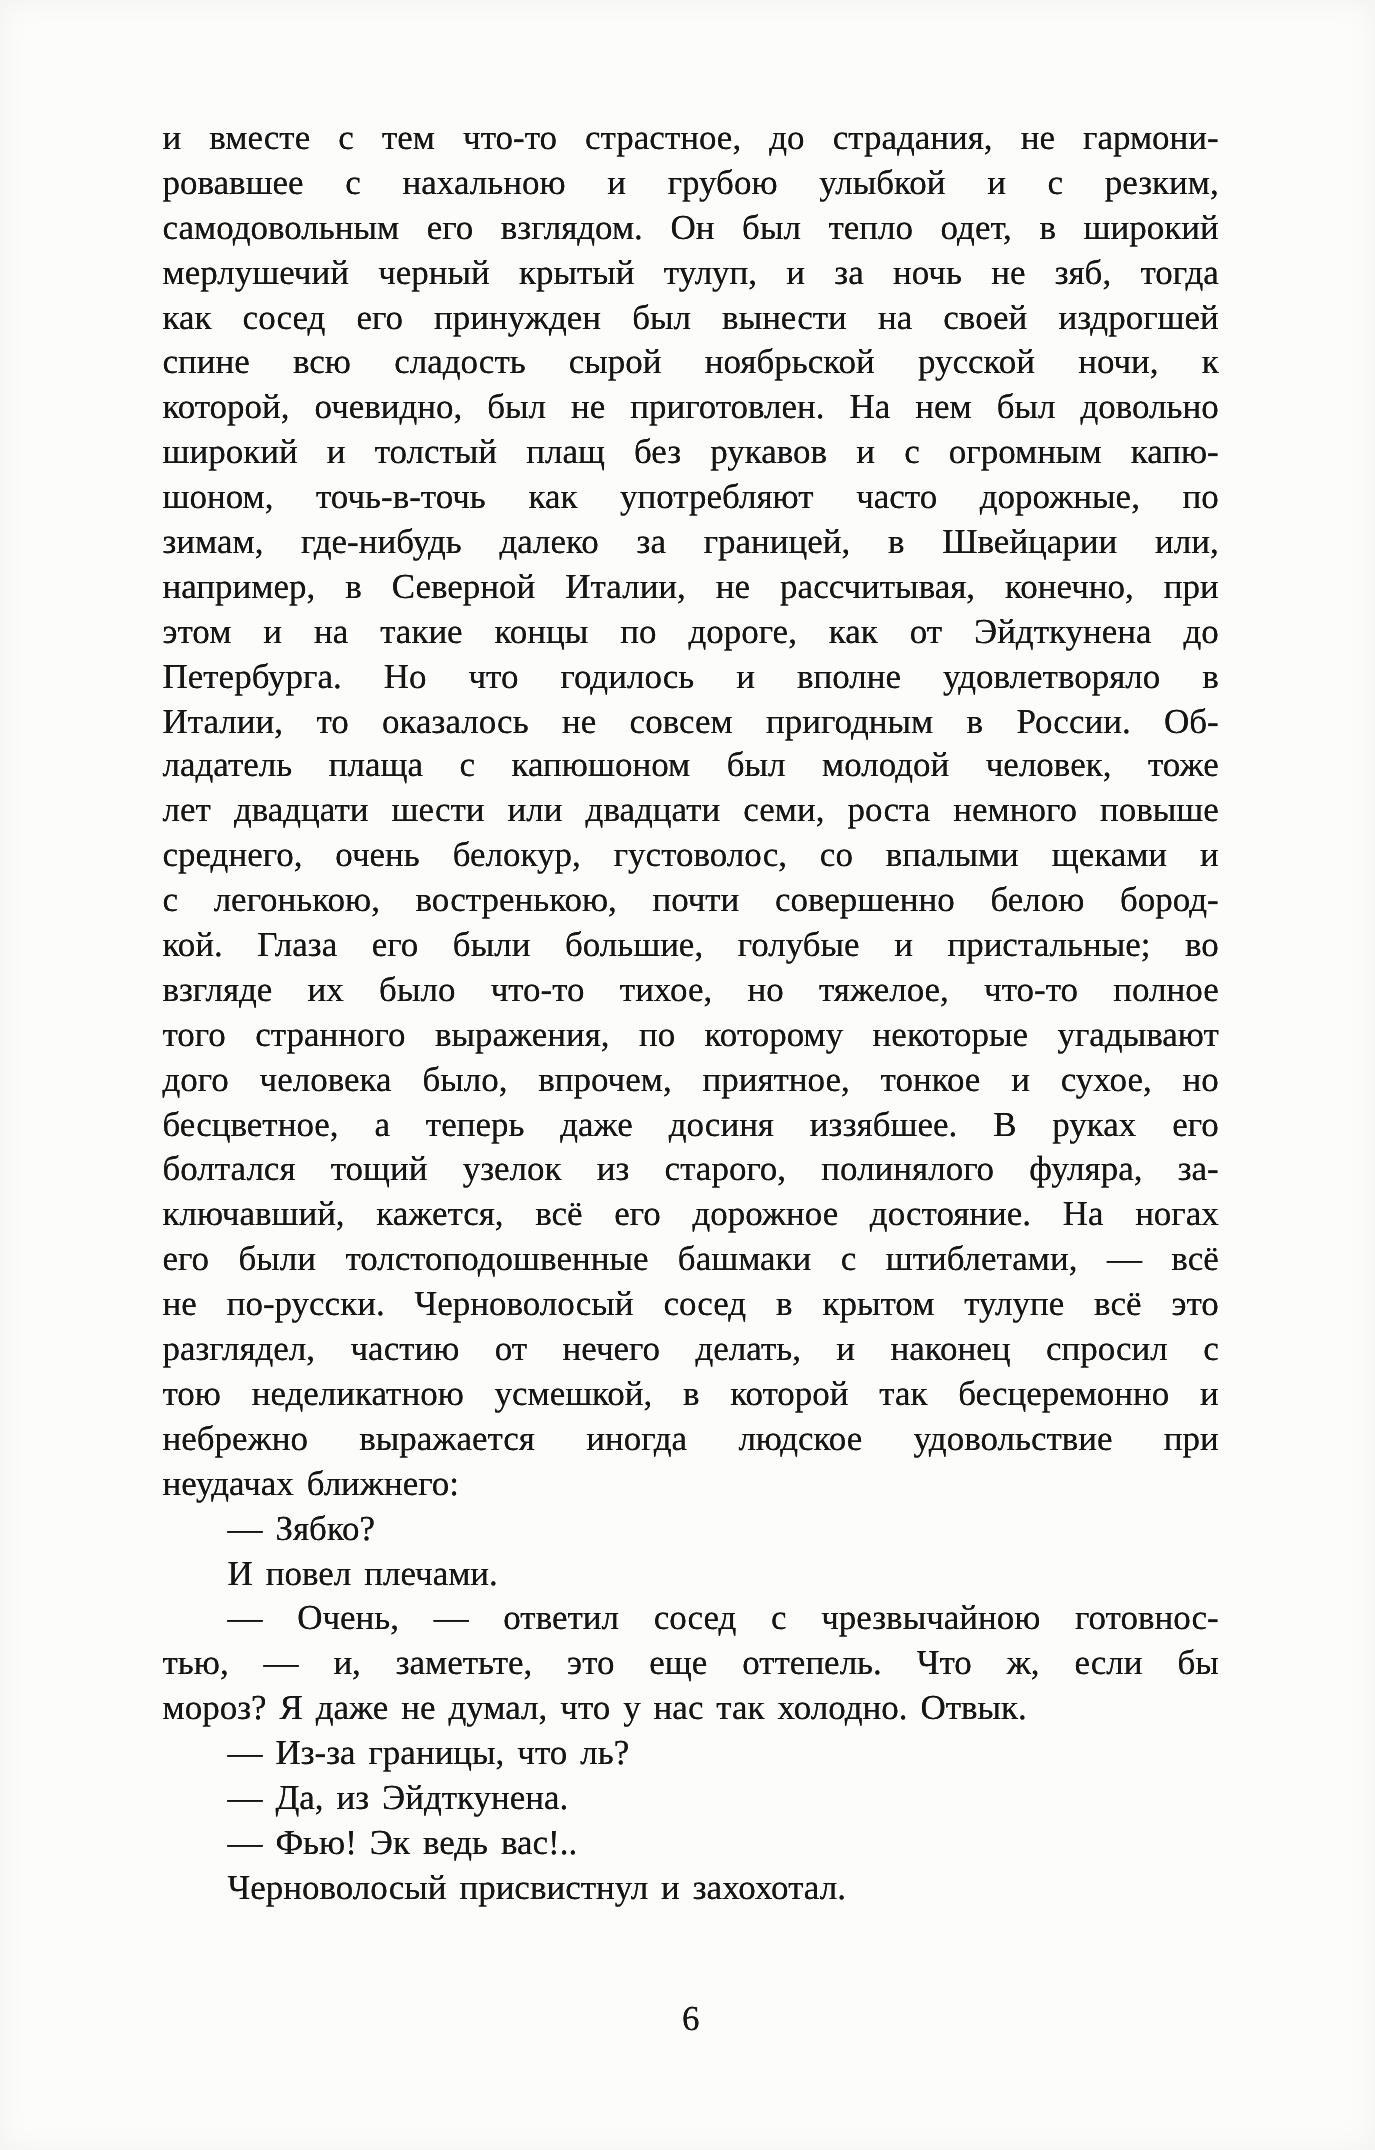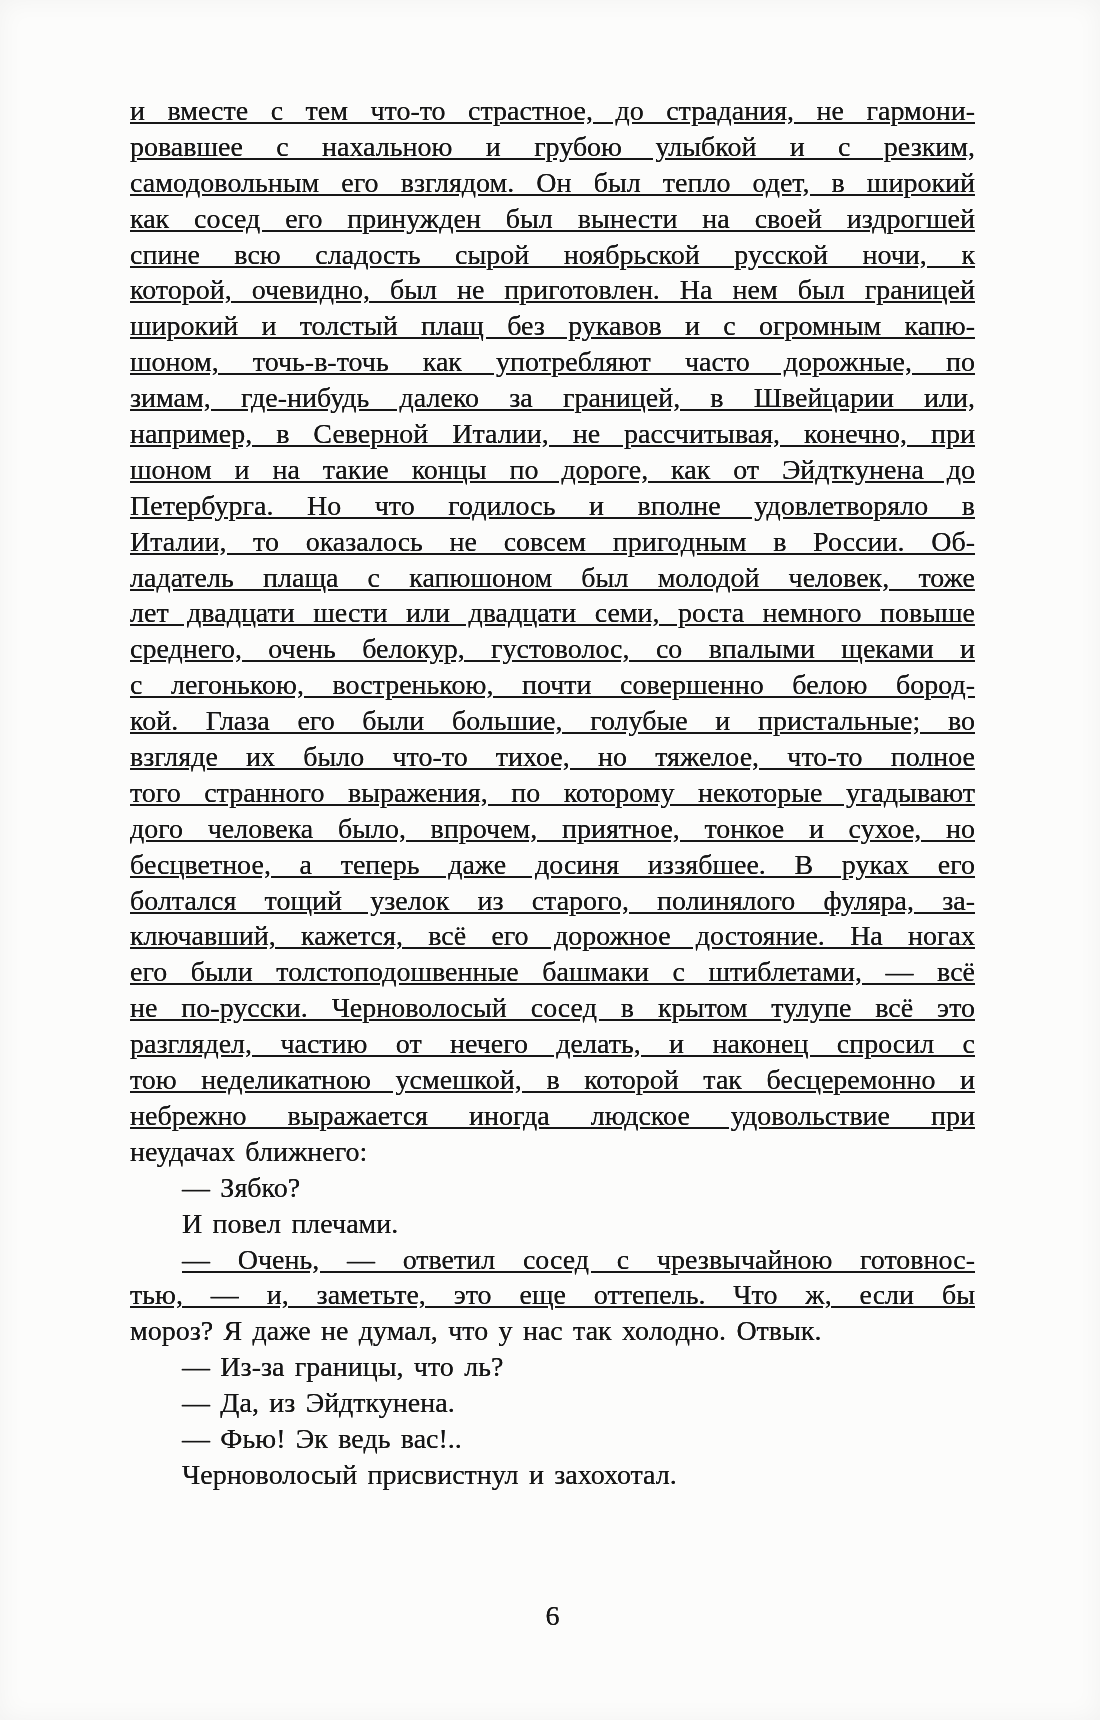--- a/index.html
+++ b/index.html
@@ -32,21 +32,20 @@
     word-spacing: 0.12em;
     text-shadow: 0 0 0.4px currentColor; 
   }
   .ln {
     height: 35.9px;
     overflow: visible;
   }
   .ln.j {            
     text-align: justify;
     text-align-last: justify;
-    text-decoration: underline;
   }
   .ln.e {            
     text-align: left;
     text-align-last: left;
   }
   .ln.i {            
     text-indent: 52px;
     text-align: right;
   }
   .page-number {
@@ -61,28 +60,29 @@
   }
 </style>
 </head>
 <body>
 
 <div class="page">
   <div class="text-block">
       <div class="ln j">и вместе с тем что-то страстное, до страдания, не гармони-</div>
       <div class="ln j">ровавшее с нахальною и грубою улыбкой и с резким,</div>
       <div class="ln j">самодовольным его взглядом. Он был тепло одет, в широкий</div>
+      <div class="ln j">мерлушечий черный крытый тулуп, и за ночь не зяб, тогда</div>
       <div class="ln j">как сосед его принужден был вынести на своей издрогшей</div>
       <div class="ln j">спине всю сладость сырой ноябрьской русской ночи, к</div>
-      <div class="ln j">которой, очевидно, был не приготовлен. На нем был границей</div>
+      <div class="ln j">которой, очевидно, был не приготовлен. На нем был довольно</div>
       <div class="ln j">широкий и толстый плащ без рукавов и с огромным капю-</div>
       <div class="ln j">шоном, точь-в-точь как употребляют часто дорожные, по</div>
       <div class="ln j">зимам, где-нибудь далеко за границей, в Швейцарии или,</div>
       <div class="ln j">например, в Северной Италии, не рассчитывая, конечно, при</div>
-      <div class="ln j">шоном и на такие концы по дороге, как от Эйдткунена до</div>
+      <div class="ln j">этом и на такие концы по дороге, как от Эйдткунена до</div>
       <div class="ln j">Петербурга. Но что годилось и вполне удовлетворяло в</div>
       <div class="ln j">Италии, то оказалось не совсем пригодным в России. Об-</div>
       <div class="ln j">ладатель плаща с капюшоном был молодой человек, тоже</div>
       <div class="ln j">лет двадцати шести или двадцати семи, роста немного повыше</div>
       <div class="ln j">среднего, очень белокур, густоволос, со впалыми щеками и</div>
       <div class="ln j">с легонькою, востренькою, почти совершенно белою бород-</div>
       <div class="ln j">кой. Глаза его были большие, голубые и пристальные; во</div>
       <div class="ln j">взгляде их было что-то тихое, но тяжелое, что-то полное</div>
       <div class="ln j">того странного выражения, по которому некоторые угадывают</div>
       <div class="ln j">дого человека было, впрочем, приятное, тонкое и сухое, но</div>

